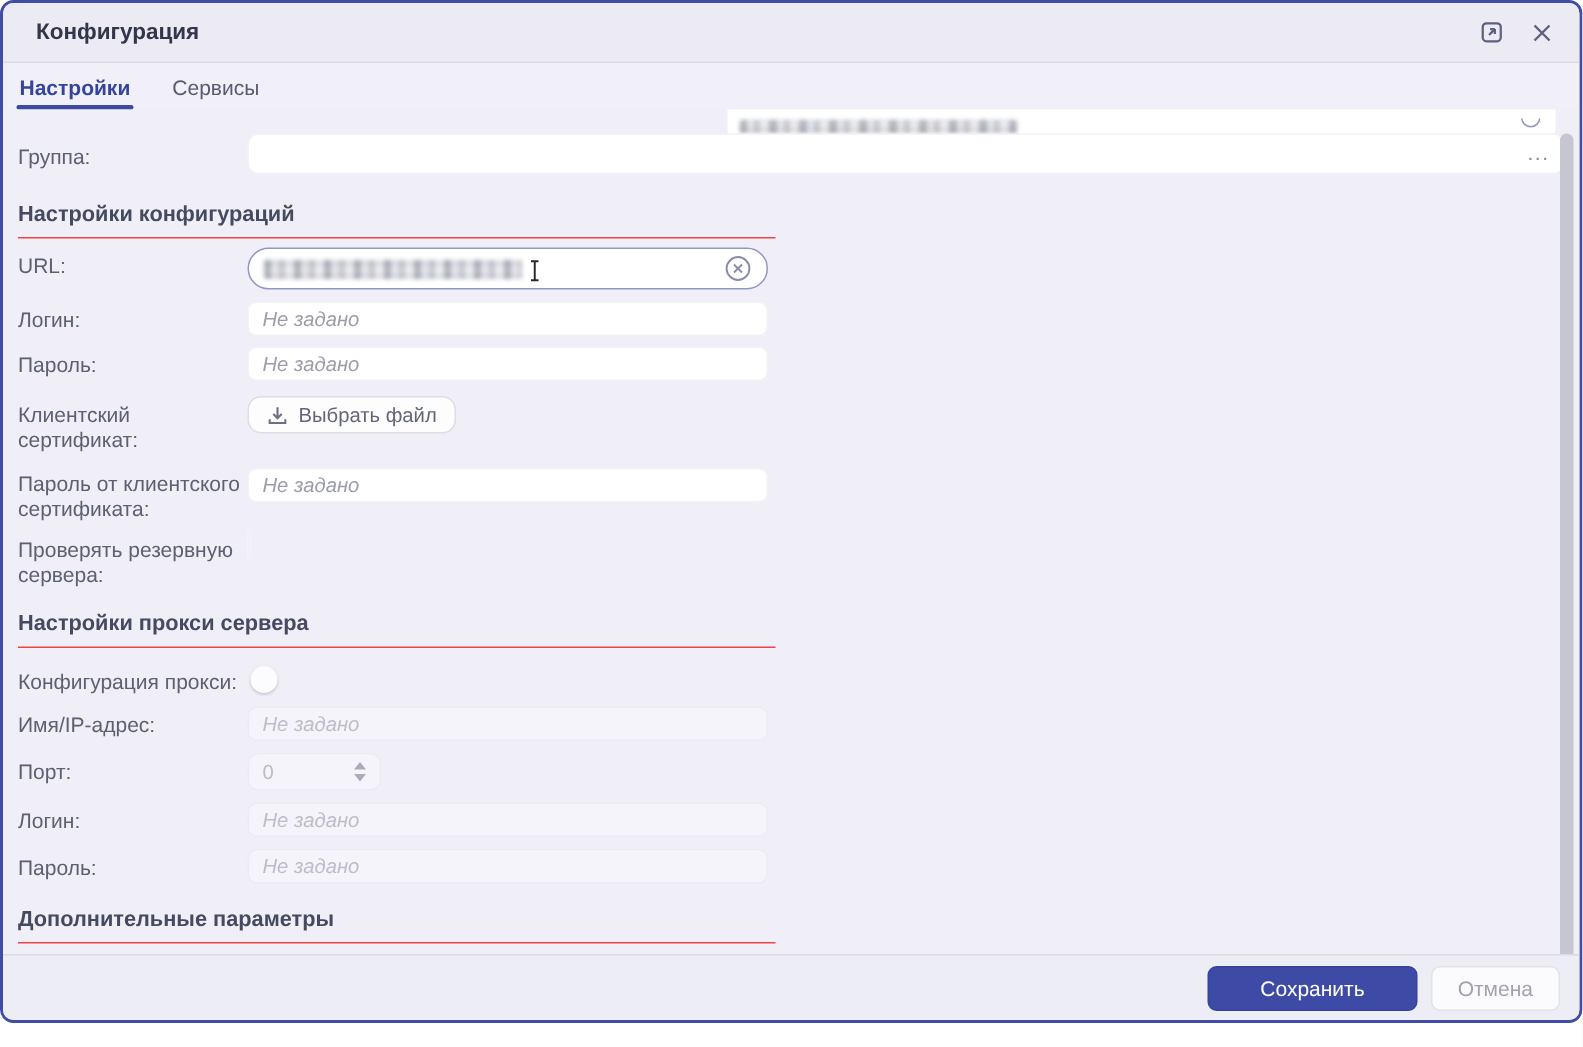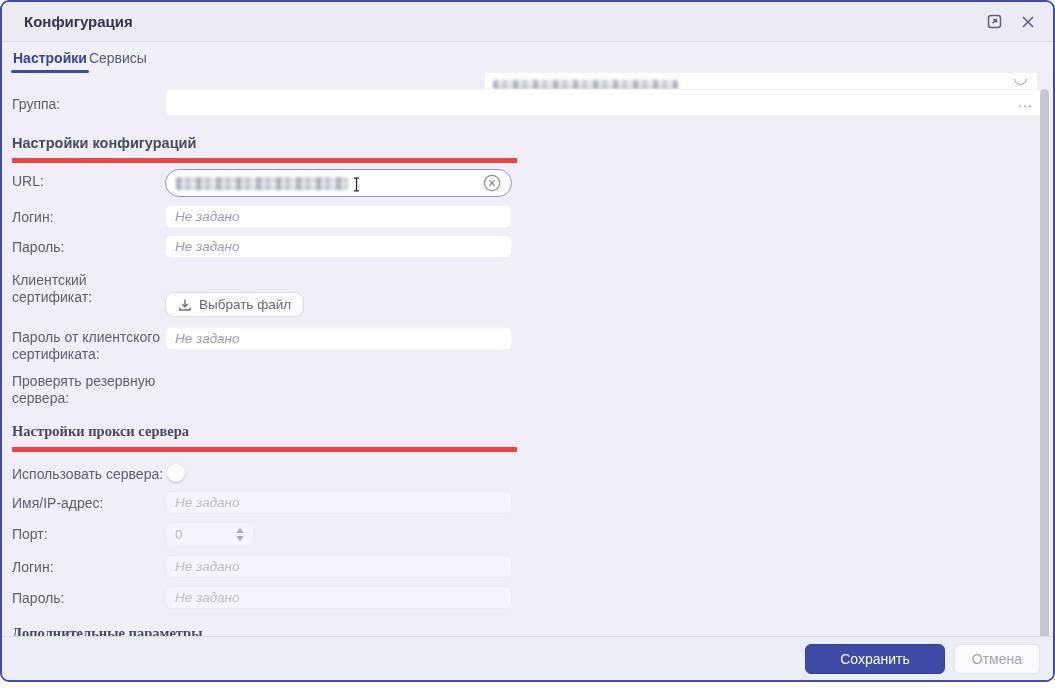--- a/index.html
+++ b/index.html
@@ -21,21 +21,21 @@
     display: flex; align-items: center;
     padding: 0 14px 0 22px;
   }
   .titlebar .title { font-size: 15px; font-weight: bold; color: #33364a; }
   .win-controls { margin-left: auto; display: flex; align-items: center; gap: 12px; }
   .win-btn { width: 22px; height: 22px; display: flex; align-items: center; justify-content: center; cursor: pointer; }
   .win-btn svg { stroke: #5d6180; }
   
   .tabbar {
     height: 31px; flex: 0 0 31px;
-    display: flex; align-items: flex-end; 
+    display: flex; align-items: flex-end; gap: 26px;
     padding: 0 0 0 10px;
     background: #f1f0f8;
   }
   .tab { font-size: 14px; padding: 4px 1px 7px; color: #565b6e; cursor: pointer; position: relative; }
   .tab.active { color: #36459c; font-weight: bold; }
   .tab.active::after {
     content:""; position:absolute; left:-1px; right:-1px; bottom:0; height:3px;
     background:#3c4ba1; border-radius:2px;
   }
   
@@ -76,49 +76,49 @@
     background: #f5f4fa; border-color: #ebebf3; color: #babbc8;
   }
   .input.disabled::placeholder, .input:disabled::placeholder { color: #bcbdca; }
   .with-trail { position: relative; }
   .trail-dots {
     position: absolute; right: 10px; top: 50%; transform: translateY(-58%);
     font-size: 14px; letter-spacing: 1px; color: #8b8b98; cursor: pointer; line-height: 1;
   }
   
   .section-h {
-    margin-top: 19px; padding-bottom: 7px; border-bottom: 5px solid #ef4444;
+    margin-top: 19px; padding-bottom: 7px; border-bottom: 1px solid #ef4444;
     font-size: 14.5px; font-weight: bold; color: #464a60;
   }
   .cols { display: flex; }
   .col-left { flex: 0 0 500px; }
   .col-right { flex: 1 1 auto; margin-left: 20px; margin-right: 16px; }
   .m6 { margin-top: 6px; } .m7 { margin-top: 7px; } .m8 { margin-top: 8px; }
-  .m10 { margin-top: 10px; } .m16 { margin-top: 16px; font-family: Liberation Serif, serif; }
+  .m10 { margin-top: 10px; } .m16 { margin-top: 16px; }
   
   .url-box {
     position: relative; height: 28px; border: 1px solid #9196c4; border-radius: 14px;
     background: #fff; display: flex; align-items: center; padding: 0 10px;
   }
   .clear-btn { margin-left: auto; width: 18px; height: 18px; cursor: pointer; flex: 0 0 18px; }
   .clear-btn svg { stroke: #898daa; }
   .ibeam { position: absolute; left: 186px; top: 7px; }
   
   .mosaic {
     height: 13px; border-radius: 2px; filter: blur(1.4px); opacity: .85;
     background:
       repeating-linear-gradient(90deg, rgba(110,114,130,.55) 0 5px, rgba(205,207,216,.40) 5px 10px, rgba(148,151,166,.50) 10px 14px, rgba(225,226,233,.35) 14px 20px),
       repeating-linear-gradient(0deg, rgba(130,133,148,.35) 0 4px, rgba(215,216,224,.40) 4px 8px);
   }
   
   .btn-light {
     display: inline-flex; align-items: center; gap: 7px;
     height: 25px; padding: 0 12px; background: #fdfdfe;
     border: 1px solid #dddce7; border-radius: 9px; cursor: pointer;
-    font-size: 13.5px; color: #636678; font-family: inherit; margin-top: 24px;
+    font-size: 13.5px; color: #636678; font-family: inherit;
   }
   .btn-light svg { stroke: #6c7086; }
   .plus-glyph { color: #4b57a3; font-weight: bold; font-size: 19px; line-height: 1; margin-top: -2px; }
   
   .checkbox {
     width: 18px; height: 18px; background: #fff; border-radius: 3px;
     border: 1px solid #f0f0f6; margin-top: 3px; cursor: pointer;
   }
   
   .switch {
@@ -276,21 +276,21 @@
         </div>
 
         <div class="row m6">
           <span class="lbl">Проверять резервную сервера:</span>
           <span class="fld"><span class="checkbox"></span></span>
         </div>
 
         <div class="section-h m16">Настройки прокси сервера</div>
 
         <div class="row m10">
-          <span class="lbl">Использовать сервера:</span>
+          <span class="lbl">Конфигурация прокси:</span>
           <span class="fld"><span class="switch"><span class="knob"></span></span></span>
         </div>
 
         <div class="row m8">
           <span class="lbl">Имя/IP-адрес:</span>
           <span class="fld">
               <input class="input disabled" disabled="" placeholder="Не задано" style="">
             </span>
         </div>
 

